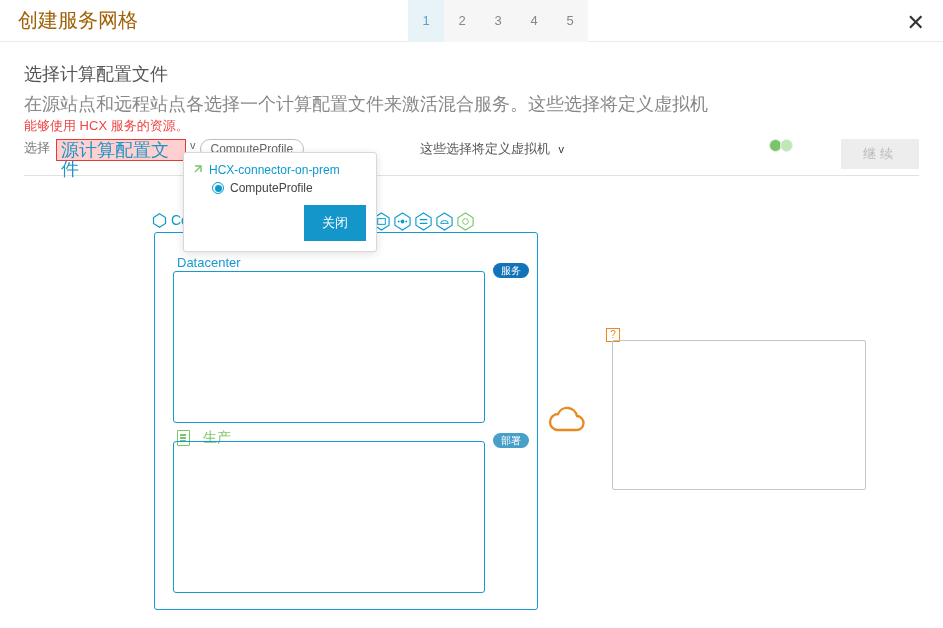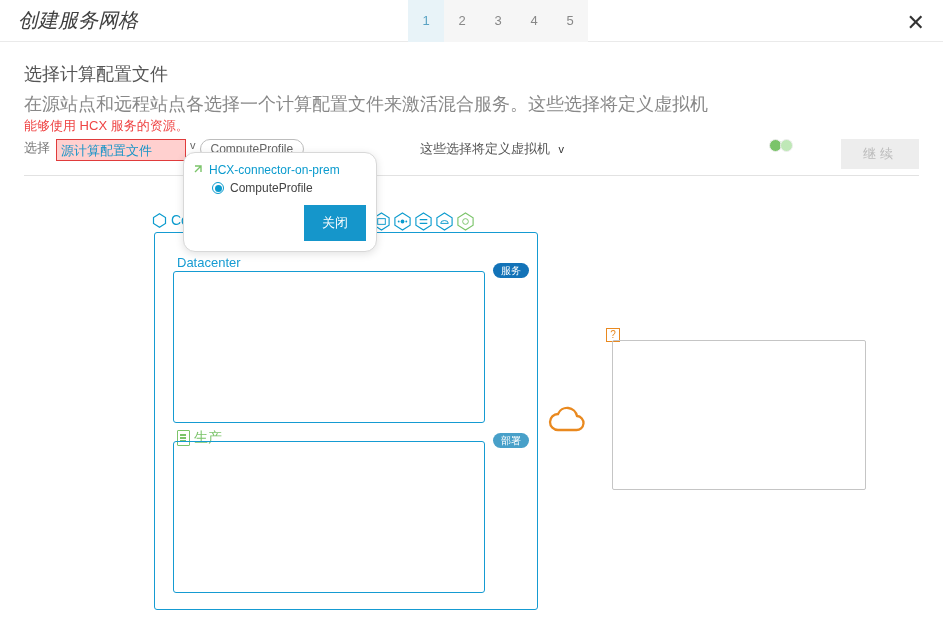--- a/index.html
+++ b/index.html
@@ -1,32 +1,32 @@
 <!DOCTYPE html>
 <html><head>
 <meta charset="utf-8">
 <style>
   * { box-sizing: border-box; margin: 0; padding: 0; }
   body { font-family: "Microsoft YaHei", "PingFang SC", Arial, sans-serif; background: #fff; width: 943px; height: 628px; position: relative; overflow: hidden; }
 
   .header { height: 42px; display: flex; align-items: center; border-bottom: 1px solid #eaeaea; padding: 0 18px; position: relative; }
-  .title { font-size: 20px; color: #404040; font-weight: 400; font-style: italic; }
+  .title { font-size: 20px; color: #a16207; font-weight: 400; }
   .steps { position: absolute; left: 408px; top: 0; display: flex; }
   .step { width: 36px; height: 42px; line-height: 42px; text-align: center; font-size: 13px; color: #888; background: #f6f6f6; }
   .step.active { background: #e8f3f8; color: #5aa3c4; }
   .close-x { position: absolute; right: 18px; top: 10px; font-size: 22px; color: #333; cursor: pointer; }
 
   .body { padding: 20px 24px; }
   .section-title { font-size: 18px; color: #555; margin-bottom: 6px; }
   .section-desc { font-size: 18px; color: #888; line-height: 1.4; }
   .section-desc small { font-size: 13px; display: block; color: #ef4444; }
 
   .row-selects { display: flex; align-items: flex-start; margin-top: 4px; }
   .field-label { font-size: 13px; color: #777; margin-right: 6px; }
-  .src-highlight { background: #ffd0cf; border: 1px solid #e03b3b; color: #1a95c7; padding: 1px 4px; font-size: 13px; height: 22px; line-height: 19px; display: inline-block; width: 130px; }
+  .src-highlight { background: #ffd0cf; border: 1px solid #e03b3b; color: #1a95c7; padding: 1px 4px; font-size: 18px; height: 22px; line-height: 19px; display: inline-block; width: 130px; }
   .chev { font-size: 11px; color: #666; margin: 0 4px; cursor: pointer; }
   .pill { border: 1px solid #bdbdbd; border-radius: 11px; padding: 1px 10px; font-size: 12px; color: #666; height: 20px; line-height: 17px; cursor: pointer; }
   .remote-select { position: absolute; left: 420px; }
   .remote-label { font-size: 13px; color: #555; }
   .remote-chev { font-size: 11px; color: #333; margin-left: 4px; }
   .toggles { position: absolute; right: 150px; display: flex; align-items: center; }
   .dot { width: 13px; height: 13px; border-radius: 50%; background: #7bc46a; border: 1px solid #eee; margin-left: -2px;}
   .dot.light { background: #bfe8b7; }
   .continue { position: absolute; right: 24px; }
   .btn-disabled { background: #ededed; color: #bbb; border: none; padding: 6px 22px; font-size: 13px; letter-spacing: 4px; cursor: not-allowed; }
@@ -44,32 +44,32 @@
 
   .big-box { position: absolute; left: 130px; top: 20px; width: 384px; height: 378px; border: 1.5px solid #159bd2; border-radius: 3px; }
   .inner-lbl { position: absolute; left: 22px; top: 22px; color: #159bd2; font-size: 13px; font-weight: 500; }
   .badge { position: absolute; right: 8px; font-size: 10px; color: #fff; background: #1373b8; border-radius: 9px; padding: 0 8px; height: 15px; line-height: 15px; }
   .badge.top { top: 30px; }
   .badge.mid { top: 200px; background: #48a0c9; }
 
   .inner-box { position: absolute; left: 18px; width: 312px; border: 1.5px solid #159bd2; border-radius: 3px; }
   .inner-box.a { top: 38px; height: 152px; }
   .inner-box.b { top: 208px; height: 152px; }
-  .green-lbl { position: absolute; left: 22px; top: 196px; color: #7bc46a; font-size: 14px; display: flex; align-items: center; gap: 4px; }
+  .green-lbl { position: absolute; left: 22px; top: 196px; color: #7bc46a; font-size: 14px; display: flex; align-items: center; gap: 13px; }
   .doc-ico { width: 13px; height: 16px; border: 1.3px solid #7bc46a; border-radius: 1px; position: relative; }
   .doc-ico::before { content:""; position:absolute; left:2px; top:3px; width:6px; height:1.2px; background:#7bc46a; box-shadow:0 3px 0 #7bc46a, 0 6px 0 #7bc46a; }
 
   .cloud { position: absolute; left: 522px; top: 192px; width: 42px; height: 32px; }
   .cloud svg { stroke: #e9891f; fill: none; stroke-width: 2.3; }
 
   .dest-box { position: absolute; left: 588px; top: 128px; width: 254px; height: 150px; border: 1px solid #c5c5c5; border-radius: 2px; }
   .q-ico { position: absolute; left: 582px; top: 116px; width: 14px; height: 14px; border: 1.2px solid #e9891f; color: #e9891f; font-size: 10px; line-height: 12px; text-align: center; }
 
   
-  .popup { position: absolute; left: 183px; top: 152px; width: 194px; background: #fff; border: 1px solid #d8d8d8; border-radius: 12px; box-shadow: 0 2px 8px rgba(0,0,0,0.12); padding: 8px 10px 10px; z-index: 50; }
+  .popup { position: absolute; left: 183px; top: 152px; width: 194px; background: #fff; border: 1px solid #d8d8d8; border-radius: 3px; box-shadow: 0 2px 8px rgba(0,0,0,0.12); padding: 8px 10px 10px; z-index: 50; }
   .pop-row { display: flex; align-items: center; font-size: 12px; color: #0b9bce; padding: 2px 0; }
   .pop-row.sub { padding-left: 18px; color: #444; }
   .radio { width: 12px; height: 12px; border-radius: 50%; border: 1px solid #0b9bce; margin-right: 6px; display: inline-flex; align-items: center; justify-content: center; }
   .radio .dotc { width: 7px; height: 7px; border-radius: 50%; background: #0b9bce; }
   .pop-btn { margin-top: 8px; text-align: right; }
   .btn-blue { background: #1596cb; color: #fff; border: none; padding: 9px 18px; font-size: 13px; cursor: pointer; }
   .pop-ico svg { display:block; }
 </style>
 </head>
 <body>

